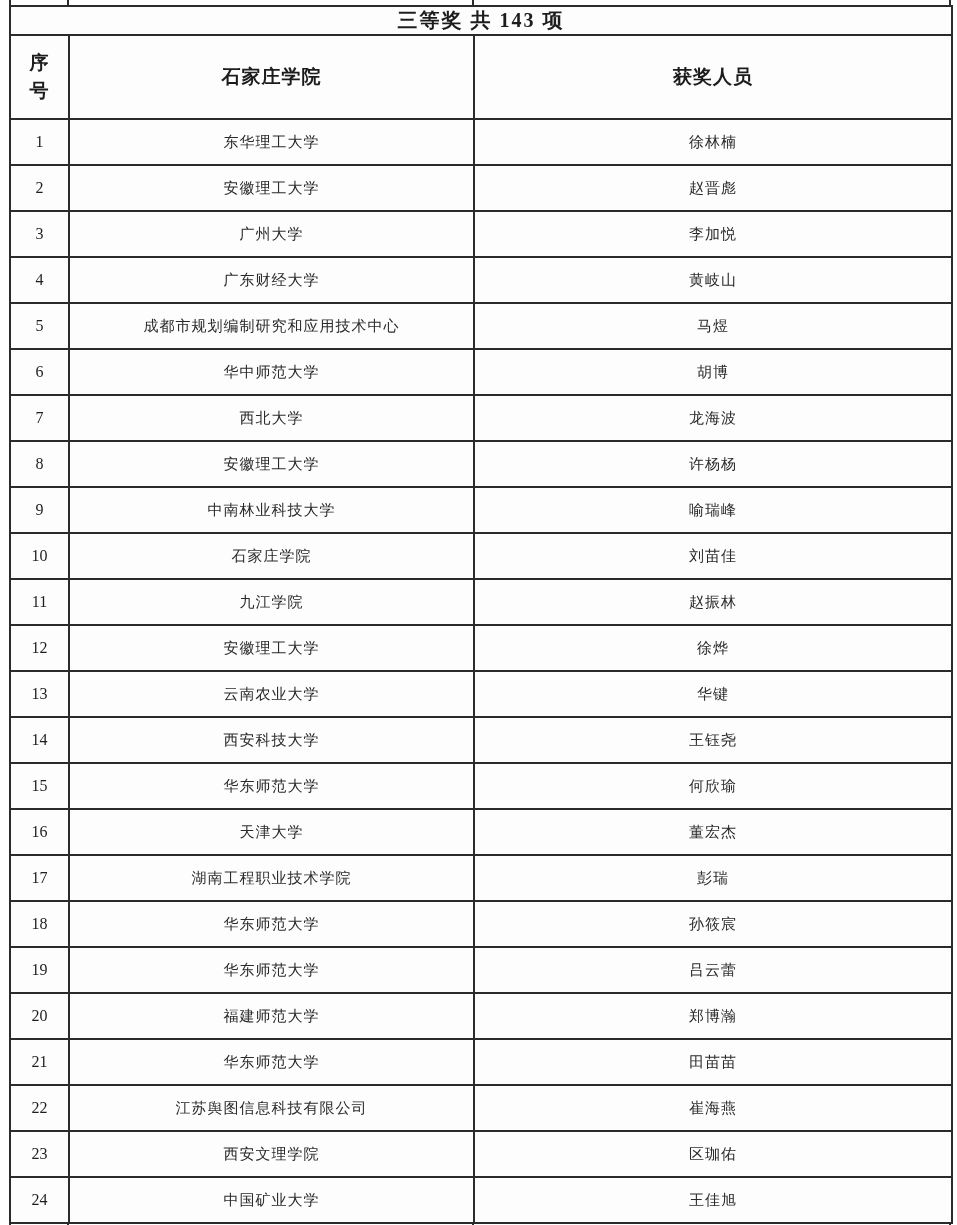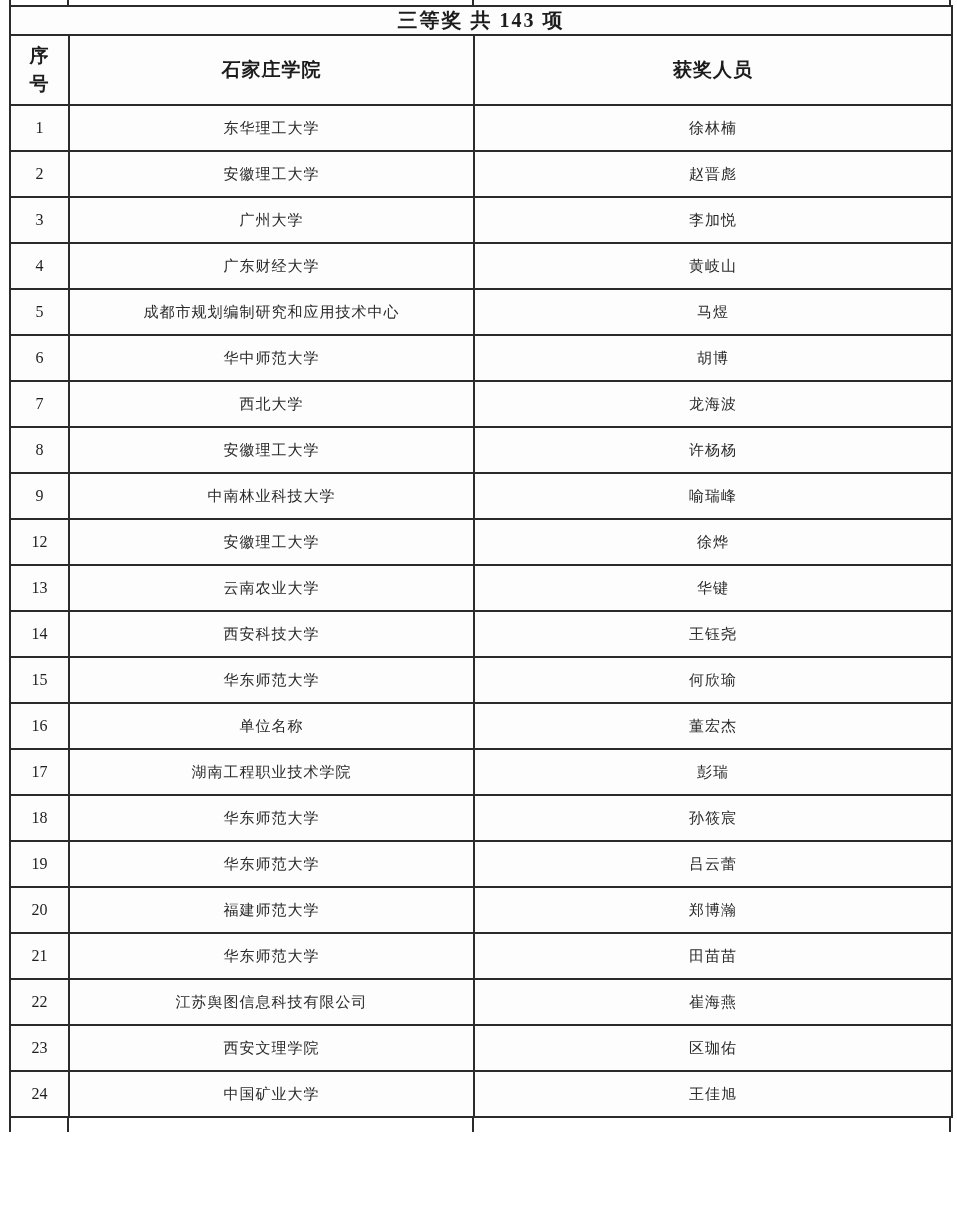--- a/index.html
+++ b/index.html
@@ -58,21 +58,21 @@
     color: #222222;
     background: #fdfdfd;
   }
   tr.title-row { height: 28px; }
   tr.title-row td {
     font-size: 20px;
     font-weight: bold;
     letter-spacing: 2px;
     color: #1c1c1c;
   }
-  tr.header-row { height: 70px; padding-left: 12px; }
+  tr.header-row { height: 84px; padding-left: 12px; }
   tr.header-row th {
     font-size: 19px;
     font-weight: bold;
     letter-spacing: 1px;
     color: #1c1c1c;
   }
   tr.header-row th .stack {
     display: inline-block;
     width: 1.15em;
     word-break: break-all;
@@ -160,20 +160,30 @@
           <td class="index-cell">8</td>
           <td class="unit-cell">安徽理工大学</td>
           <td class="winner-cell">许杨杨</td>
         </tr>
         <tr class="data-row">
           <td class="index-cell">9</td>
           <td class="unit-cell">中南林业科技大学</td>
           <td class="winner-cell">喻瑞峰</td>
         </tr>
         <tr class="data-row">
+          <td class="index-cell">10</td>
+          <td class="unit-cell">石家庄学院</td>
+          <td class="winner-cell">刘苗佳</td>
+        </tr>
+        <tr class="data-row">
+          <td class="index-cell">11</td>
+          <td class="unit-cell">九江学院</td>
+          <td class="winner-cell">赵振林</td>
+        </tr>
+        <tr class="data-row">
           <td class="index-cell">12</td>
           <td class="unit-cell">安徽理工大学</td>
           <td class="winner-cell">徐烨</td>
         </tr>
         <tr class="data-row">
           <td class="index-cell">13</td>
           <td class="unit-cell">云南农业大学</td>
           <td class="winner-cell">华键</td>
         </tr>
         <tr class="data-row">
@@ -181,21 +191,21 @@
           <td class="unit-cell">西安科技大学</td>
           <td class="winner-cell">王钰尧</td>
         </tr>
         <tr class="data-row">
           <td class="index-cell">15</td>
           <td class="unit-cell">华东师范大学</td>
           <td class="winner-cell">何欣瑜</td>
         </tr>
         <tr class="data-row">
           <td class="index-cell">16</td>
-          <td class="unit-cell">单位名称</td>
+          <td class="unit-cell">天津大学</td>
           <td class="winner-cell">董宏杰</td>
         </tr>
         <tr class="data-row">
           <td class="index-cell">17</td>
           <td class="unit-cell">湖南工程职业技术学院</td>
           <td class="winner-cell">彭瑞</td>
         </tr>
         <tr class="data-row">
           <td class="index-cell">18</td>
           <td class="unit-cell">华东师范大学</td>

